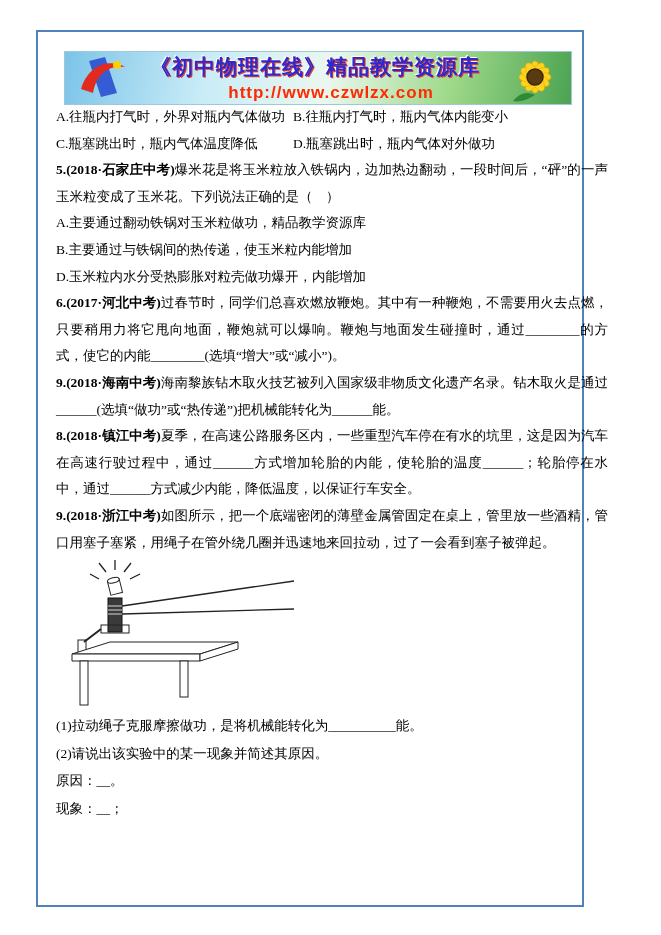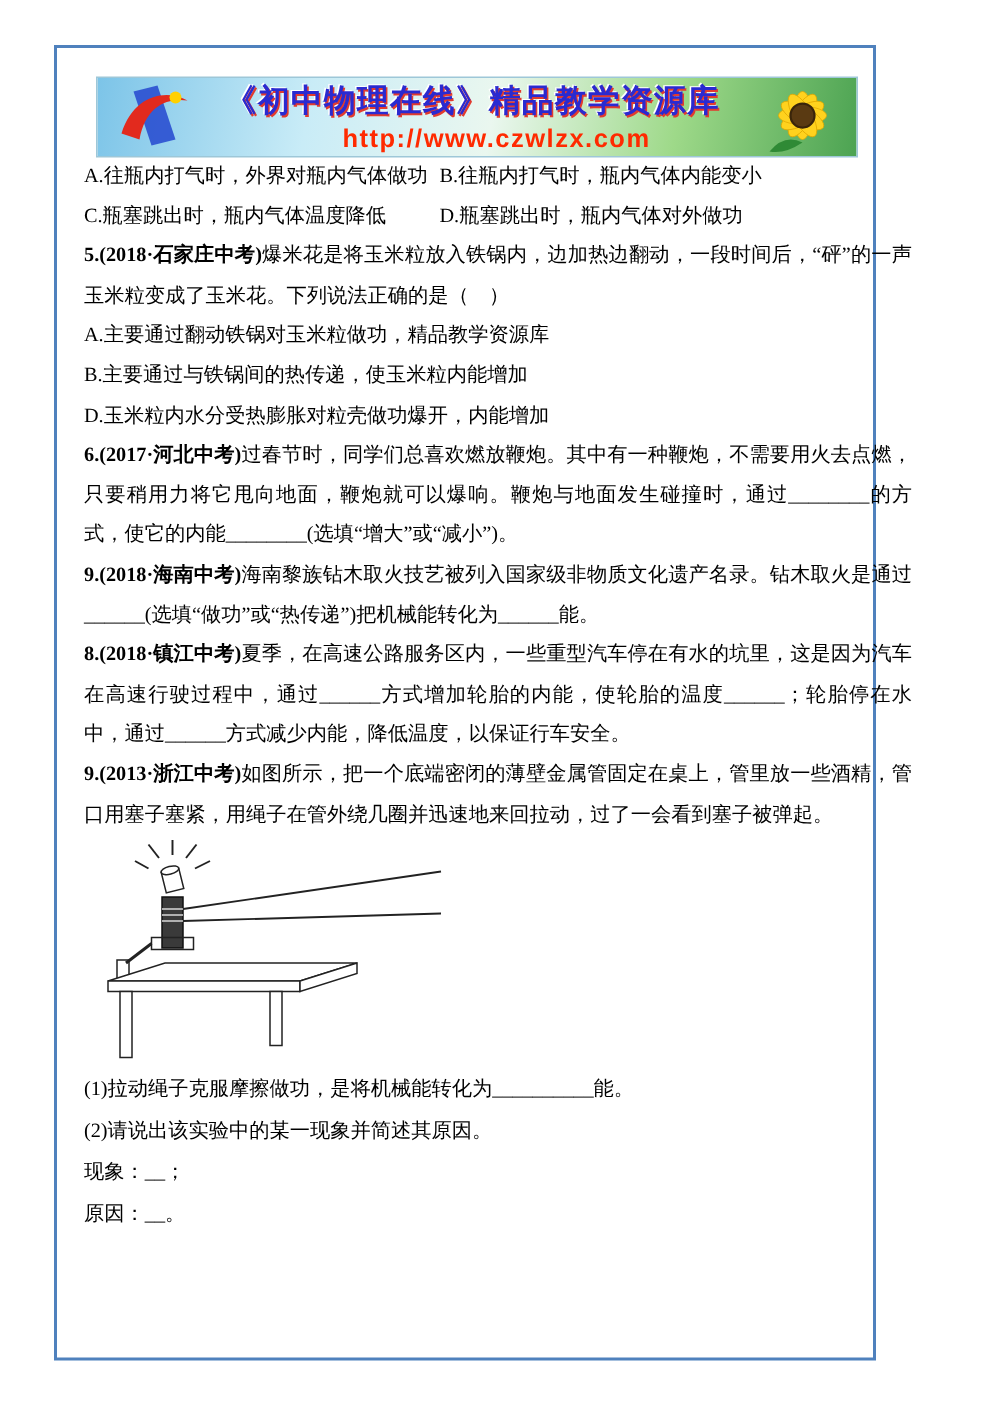--- a/index.html
+++ b/index.html
@@ -90,21 +90,21 @@
     <p>A.主要通过翻动铁锅对玉米粒做功，精品教学资源库</p>
     <p>B.主要通过与铁锅间的热传递，使玉米粒内能增加</p>
     <p>D.玉米粒内水分受热膨胀对粒壳做功爆开，内能增加</p>
 
     <p><span class="qtag">6.(2017·河北中考)</span><span>过春节时，同学们总喜欢燃放鞭炮。其中有一种鞭炮，不需要用火去点燃，只要稍用力将它甩向地面，鞭炮就可以爆响。鞭炮与地面发生碰撞时，通过________的方式，使它的内能________(选填“增大”或“减小”)。</span></p>
 
     <p><span class="qtag">9.(2018·海南中考)</span><span>海南黎族钻木取火技艺被列入国家级非物质文化遗产名录。钻木取火是通过______(选填“做功”或“热传递”)把机械能转化为______能。</span></p>
 
     <p><span class="qtag">8.(2018·镇江中考)</span><span>夏季，在高速公路服务区内，一些重型汽车停在有水的坑里，这是因为汽车在高速行驶过程中，通过______方式增加轮胎的内能，使轮胎的温度______；轮胎停在水中，通过______方式减少内能，降低温度，以保证行车安全。</span></p>
 
-    <p><span class="qtag">9.(2013·浙江中考)</span><span>如图所示，把一个底端密闭的薄壁金属管固定在桌上，管里放一些酒精，管口用塞子塞紧，用绳子在管外绕几圈并迅速地来回拉动，过了一会看到塞子被弹起。</span></p>
+    <p><span class="qtag">9.(2018·浙江中考)</span><span>如图所示，把一个底端密闭的薄壁金属管固定在桌上，管里放一些酒精，管口用塞子塞紧，用绳子在管外绕几圈并迅速地来回拉动，过了一会看到塞子被弹起。</span></p>
 
     <div class="figure-wrap">
       <svg width="232" height="150" viewBox="0 0 232 150">
 
         <g stroke="#222" stroke-width="1.3" fill="none">
           <line x1="38" y1="13" x2="31" y2="4"></line>
           <line x1="47" y1="11" x2="47" y2="1"></line>
           <line x1="56" y1="13" x2="63" y2="4"></line>
           <line x1="31" y1="20" x2="22" y2="15"></line>
           <line x1="62" y1="20" x2="72" y2="15"></line>
@@ -137,17 +137,17 @@
           <polygon points="4,95 132,95 132,102 4,102"></polygon>
           <polygon points="132,95 170,83 170,90 132,102"></polygon>
           <rect x="12" y="102" width="8" height="44"></rect>
           <rect x="112" y="102" width="8" height="36"></rect>
         </g>
       </svg>
     </div>
 
     <p class="sub-line">(1)拉动绳子克服摩擦做功，是将机械能转化为__________能。</p>
     <p class="sub-line">(2)请说出该实验中的某一现象并简述其原因。</p>
+    <p class="sub-line">原因：__。</p>
     <p class="sub-line">现象：__；</p>
-    <p class="sub-line">原因：__。</p>
 
   </div>
 </div>
 
 </body></html>

